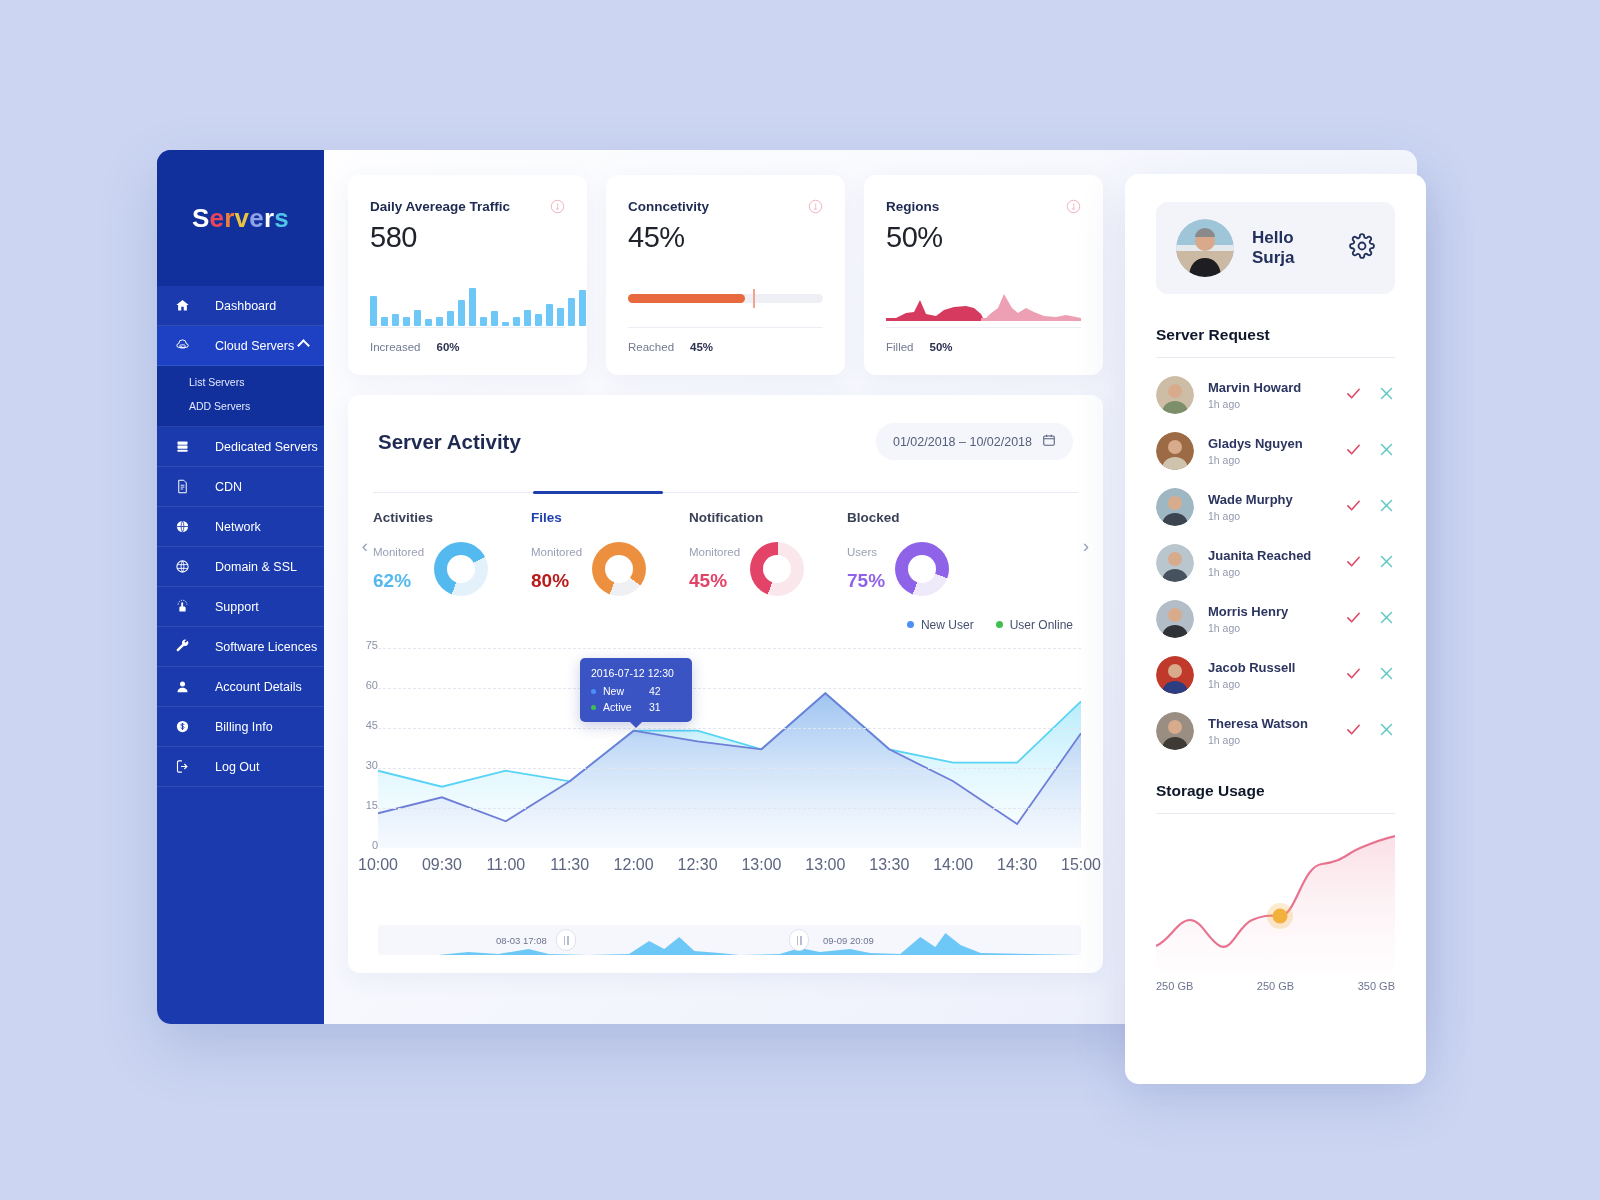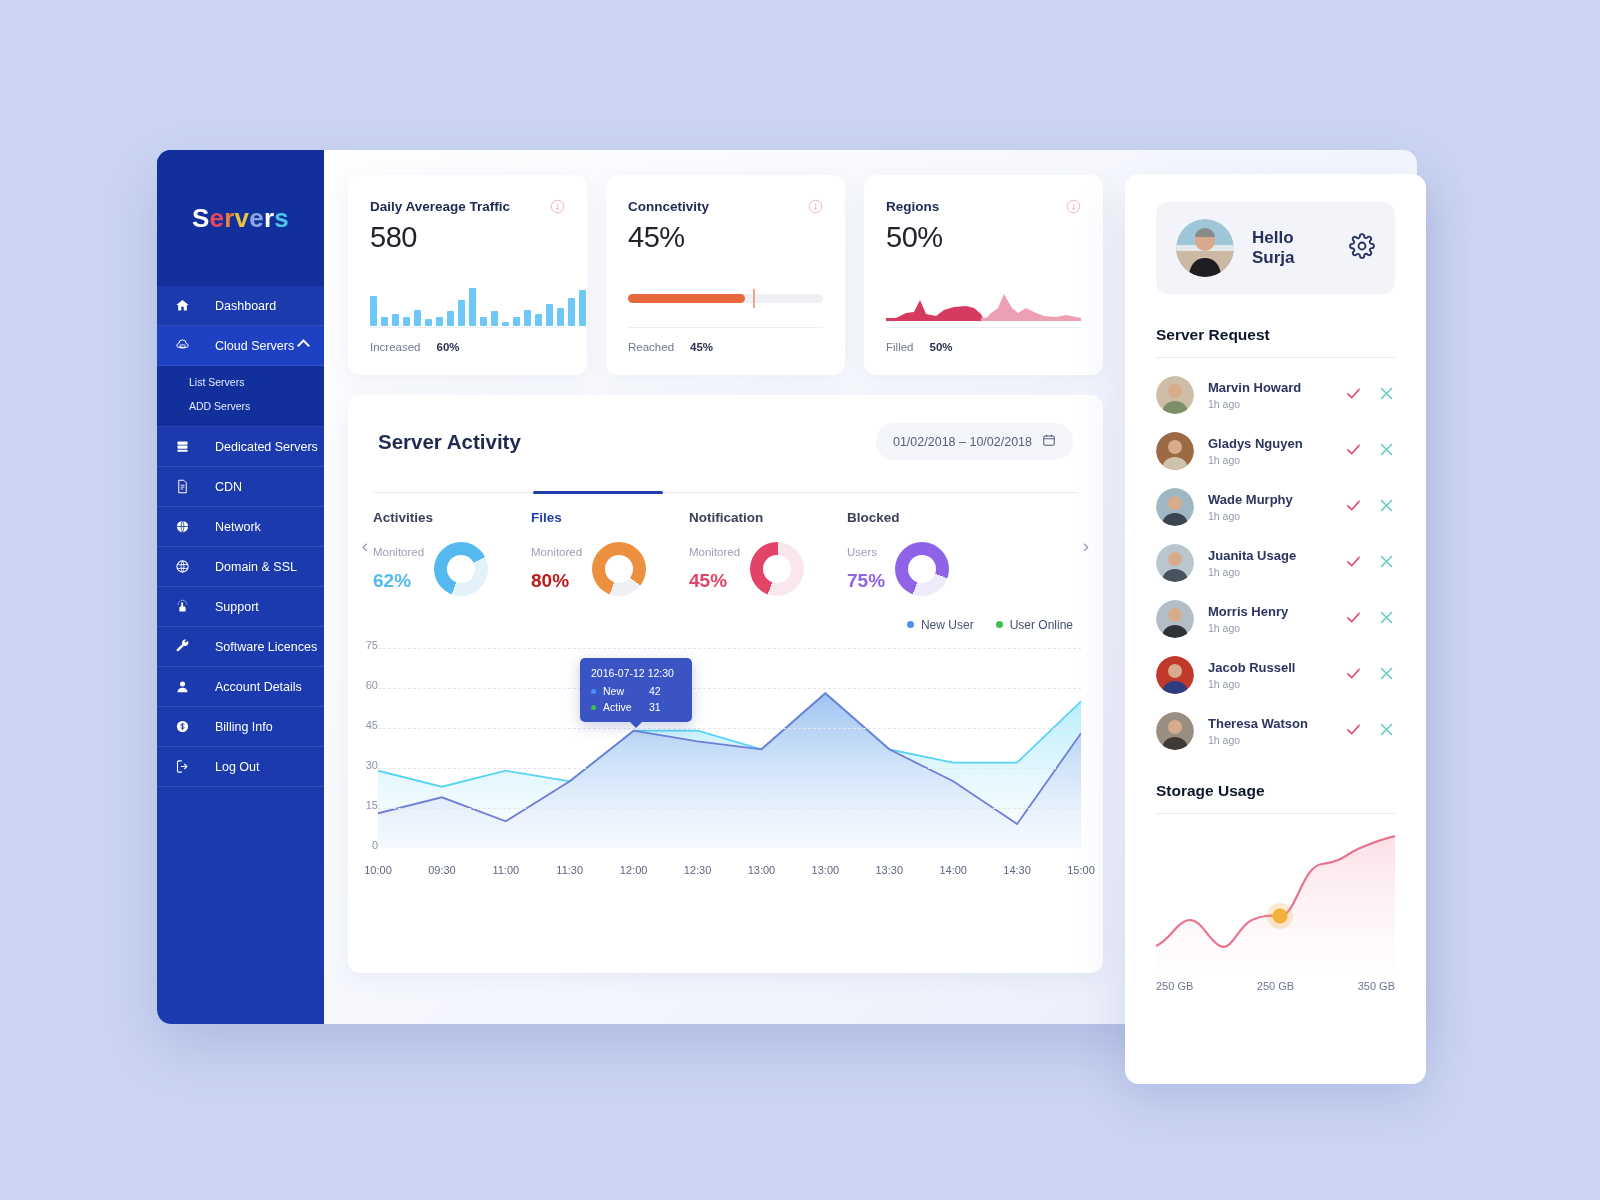--- a/index.html
+++ b/index.html
@@ -120,21 +120,21 @@
   
   .chart-area { position: relative; margin: 22px 0 0 0; height: 290px; }
   .legend { position: absolute; right: 30px; top: 0; display: flex; gap: 22px; font-size: 12px; color: #46506e; }
   .legend span.d { width: 7px; height: 7px; border-radius: 50%; display:inline-block; margin-right: 7px; vertical-align: 1px; }
 
   .plot { position: absolute; left: 30px; top: 30px; right: 22px; height: 200px; }
   .ylabs { position: absolute; left: 0; top: 27px; width: 30px; height: 200px; }
   .ylab { position: absolute; right: 0; font-size: 11px; color: #8b92a8; transform: translateY(-50%); }
   .gridline { position: absolute; left: 0; right: 0; border-top: 1px dashed #e3e6ef; }
   .xlabs { position: absolute; left: 30px; right: 22px; top: 238px; height: 16px; }
-  .xlab { position: absolute; font-size: 11px; color: #6d7governor; margin-top: 8px; }
+  .xlab { position: absolute; font-size: 16px; color: #6d7governor; }
   .xlab { color:#5d6580; transform: translateX(-50%); }
 
   .tooltip {
     position: absolute; left: 232px; top: 40px; width: 112px;
     background: #3a54c4; border-radius: 5px; padding: 9px 11px; color: #fff;
     box-shadow: 0 4px 14px rgba(40,60,150,.25);
   }
   .tt-title { font-size: 10.5px; margin-bottom: 6px; }
   .tt-row { font-size: 10.5px; display: flex; align-items: center; margin-top: 4px; }
   .tt-row .d { width: 5px; height: 5px; border-radius: 50%; margin-right: 7px; }
@@ -528,20 +528,35 @@
           </div>
           <div class="tt-row">
             <span class="d" style="background:#3fbf4e"></span>
             <span class="nm">Active</span>
             <span>31</span>
           </div>
           <div class="tt-tail"></div>
         </div>
       </div>
 
+      <div class="brush">
+        <svg width="100%" height="30" viewBox="0 0 700 30" preserveAspectRatio="none" style="position:absolute;bottom:0;left:0">
+          <path d="M0 30 L60 30 L90 27 L120 29 L150 24 L170 29 L210 30 L250 29 L270 16 L285 24 L300 12 L315 26 L340 28 L360 30 L400 29 L420 23 L440 27 L470 24 L490 28 L520 29 L540 12 L555 22 L565 8 L580 20 L600 28 L700 30 Z" fill="#6ec8f7"></path>
+        </svg>
+        <div class="brush-lbl" style="left:118px">08-03 17:08</div>
+        <div class="brush-lbl" style="left:445px">09-09 20:09</div>
+        <div class="brush-handle" style="left:178px">
+            <i></i>
+            <i></i>
+          </div>
+        <div class="brush-handle" style="left:411px">
+            <i></i>
+            <i></i>
+          </div>
+      </div>
     </div>
   </div>
 
   <div class="rpanel">
     <div class="hello">
       <div class="avatar">
         <svg viewBox="0 0 58 58" width="58" height="58">
           <defs>
               <clipPath id="cp0">
                 <circle cx="29" cy="29" r="29"></circle>
@@ -655,21 +670,21 @@
                   <circle cx="19" cy="19" r="19"></circle>
                 </clipPath>
               </defs>
               <g clip-path="url(#rc3)">
                 <rect width="38" height="38" fill="#b9c6cd"></rect>
                 <circle cx="19" cy="15" r="7" fill="#d8ab8c"></circle>
                 <path d="M6 38c0-8 5.5-13 13-13s13 5 13 13z" fill="#47525f"></path>
               </g>
             </svg></div>
           <div class="meta">
-            <div class="nm">Juanita Usage</div>
+            <div class="nm">Juanita Reached</div>
             <div class="tm">1h ago</div>
           </div>
           <div class="act">
             <span class="tick"><svg viewBox="0 0 24 24" fill="none" stroke="#e2415f" stroke-width="2.1" stroke-linecap="round">
                 <path d="M4 12.5 9.5 18 20 6"></path>
               </svg></span>
             <span class="cross"><svg viewBox="0 0 24 24" fill="none" stroke="#5fc9c0" stroke-width="2.1" stroke-linecap="round">
                 <path d="M5 5l14 14M19 5 5 19"></path>
               </svg></span>
           </div>

